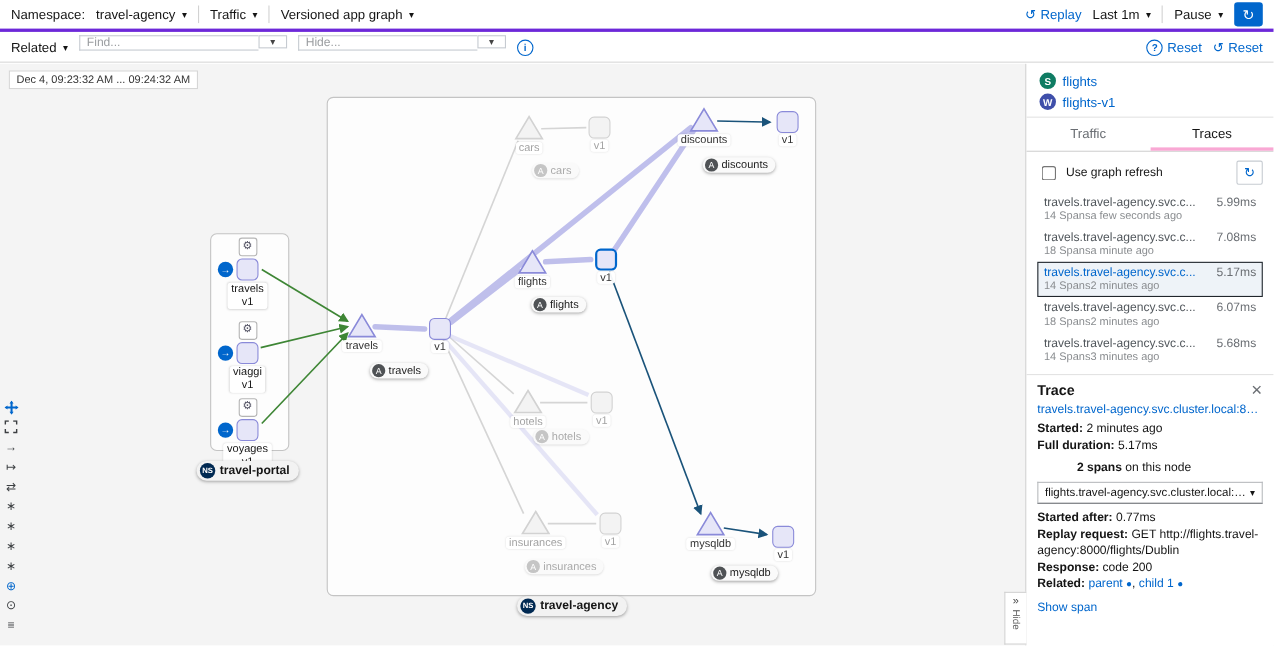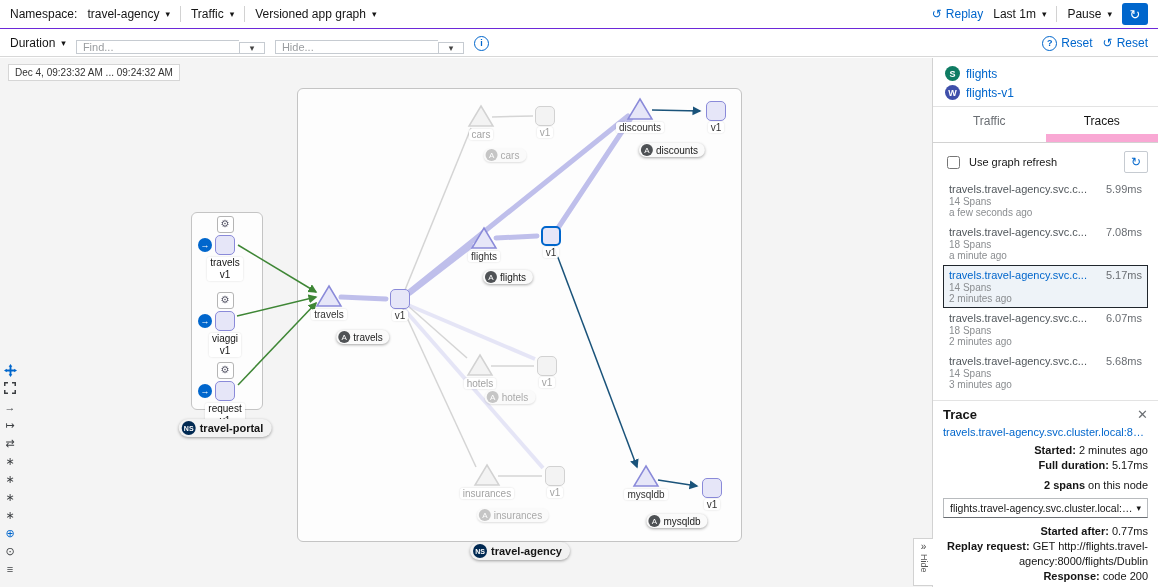--- a/index.html
+++ b/index.html
@@ -1,27 +1,27 @@
 <!DOCTYPE html>
 <html><head>
 <meta charset="utf-8">
 <style>
   html,body{margin:0;padding:0;background:#fff;}
   #app{position:relative;width:1158px;height:587px;font-family:"Liberation Sans",sans-serif;font-size:12px;color:#151515;background:#fff;overflow:hidden;}
   .blue{color:#0066cc;text-decoration:none;cursor:pointer;}
   b{font-weight:bold;}
   
-  .topbar{position:absolute;top:0;left:0;width:100%;height:29px;box-sizing:border-box;display:flex;align-items:center;gap:10px;padding:0 10px;background:#fff;border-bottom:1px solid #6d28d9;z-index:40;}
+  .topbar{position:absolute;top:0;left:0;width:100%;height:29px;box-sizing:border-box;display:flex;align-items:center;gap:10px;padding:0 10px;background:#fff;border-bottom:3px solid #6d28d9;z-index:40;}
   .toolbar2{position:absolute;top:30px;left:0;width:100%;height:27px;box-sizing:border-box;display:flex;align-items:center;gap:10px;padding:0 10px;background:#fff;border-bottom:1px solid #d8d8d8;z-index:40;}
   .plainsel{display:inline-flex;align-items:center;gap:6px;cursor:pointer;white-space:nowrap;}
   .caret{font-size:9px;color:#151515;}
   .vsep{width:1px;height:16px;background:#d2d2d2;}
   .spacer{flex:1;}
   .refresh-btn{width:26px;height:22px;background:#0066cc;color:#fff;border:none;border-radius:3px;font-size:13px;cursor:pointer;display:flex;align-items:center;justify-content:center;}
-  .inputgrp{display:flex;align-items:flex-end;height:22px;}
+  .inputgrp{display:flex;align-items:flex-start;height:22px;}
   .inputgrp input{width:150px;border:1px solid #c6cbd1;border-right:none;padding:0 6px;font-size:11px;font-family:"Liberation Sans",sans-serif;color:#151515;outline:none;}
   .inputgrp input::placeholder{color:#9a9da0;}
   .inputgrp .dropbtn{width:24px;border:1px solid #c6cbd1;background:#fff;display:flex;align-items:center;justify-content:center;font-size:9px;cursor:pointer;color:#444;}
   .circ-i{display:inline-flex;width:13px;height:13px;border-radius:50%;border:1.5px solid #0066cc;color:#0066cc;font-size:9px;align-items:center;justify-content:center;font-weight:bold;cursor:pointer;}
   .iconlink{display:inline-flex;align-items:center;gap:4px;font-size:12px;}
   
   .graph{position:absolute;top:58px;left:0;width:932px;height:529px;background:#f4f4f4;overflow:hidden;z-index:1;}
   .timebox{position:absolute;left:8px;top:6px;background:#fff;border:1px solid #d6d6d6;padding:2px 6px;font-size:10px;color:#333;z-index:8;}
   .group-box{position:absolute;border:1px solid #c4c4c4;border-radius:6px;background:#fdfdfd;z-index:1;}
   .edges{position:absolute;top:0;left:0;z-index:3;}
@@ -50,37 +50,37 @@
   .side-tools .tbtn.bl{color:#0066cc;}
   
   .panel{position:absolute;top:58px;left:932px;width:226px;height:529px;box-sizing:border-box;background:#fff;border-left:1px solid #d2d2d2;z-index:30;font-size:11px;overflow:hidden;}
   .phead{padding:8px 12px 6px;border-bottom:1px solid #e3e3e3;}
   .phead .row{display:flex;align-items:center;gap:6px;margin-bottom:4px;font-size:12px;}
   .bcircle{display:inline-flex;width:15px;height:15px;border-radius:50%;color:#fff;font-size:9px;align-items:center;justify-content:center;font-weight:bold;}
   .bsvc{background:#0f7c63;}
   .bwrk{background:#3f4faa;}
   .ptabs{display:flex;border-bottom:1px solid #d2d2d2;}
   .ptab{flex:1;text-align:center;padding:7px 0 6px;font-size:12px;color:#6a6e73;cursor:pointer;border-bottom:2px solid transparent;}
-  .ptab.active{color:#151515;border-bottom:8px solid #f9a8d4;}
+  .ptab.active{color:#151515;border-bottom:3px solid #f9a8d4;}
   .pbody{padding:8px 10px;}
   .refreshrow{display:flex;align-items:center;gap:6px;margin-bottom:6px;}
   .refreshrow .rbtn{margin-left:auto;width:24px;height:22px;border:1px solid #c6cbd1;background:#fff;color:#0066cc;font-size:12px;border-radius:2px;cursor:pointer;}
   .trow{padding:3px 5px;cursor:pointer;border:1.5px solid transparent;}
   .trow .l1{display:flex;justify-content:space-between;gap:6px;}
   .trow .tname{color:#51575c;white-space:nowrap;overflow:hidden;text-overflow:ellipsis;}
   .trow .tdur{color:#6a6e73;}
-  .trow .l2{display:flex;justify-content:flex-start;color:#8a8d90;font-size:10px;margin-top:1px;flex-direction:column;}
+  .trow .l2{display:flex;justify-content:flex-start;color:#8a8d90;font-size:10px;margin-top:1px;}
   .trow.selected{border:1.5px solid #20262c;background:#eef3f8;}
   .trow.selected .tname{color:#0066cc;}
   .tdivider{height:1px;background:#e3e3e3;margin:6px -10px;}
   .tracehead{display:flex;align-items:center;margin:2px 0 4px;}
   .tracehead .tt{font-size:13px;font-weight:bold;}
   .tracehead .x{margin-left:auto;color:#6a6e73;cursor:pointer;font-size:13px;}
   .tlink{display:block;color:#0066cc;white-space:nowrap;overflow:hidden;text-overflow:ellipsis;margin-bottom:5px;cursor:pointer;}
-  .kv{line-height:15px;text-align:right;}
+  .kv{line-height:15px;}
   .nodesel{display:flex;align-items:center;gap:4px;border:1px solid #b8bbbe;border-bottom-color:#6a6e73;padding:3px 6px;margin:5px 0 6px;cursor:pointer;}
   .nodesel .txt{flex:1;white-space:nowrap;overflow:hidden;text-overflow:ellipsis;font-size:10.5px;}
   .bluedot{color:#0066cc;font-size:9px;}
   .linkline{margin-top:6px;}
   .hide-tab{position:absolute;left:913px;top:538px;width:19px;height:44px;background:#fff;border:1px solid #d2d2d2;border-right:none;display:flex;flex-direction:column;align-items:center;padding-top:2px;gap:2px;cursor:pointer;z-index:31;}
   .hide-tab .chev{font-size:10px;color:#444;}
   .hide-tab .vtext{writing-mode:vertical-rl;font-size:9px;color:#555;}
 </style>
 </head>
 <body>
@@ -117,21 +117,21 @@
         <span>Pause</span>
         <span class="caret">▾</span>
       </span>
     <button class="refresh-btn">
         <span>↻</span>
       </button>
   </div>
 
   <div class="toolbar2">
     <span class="plainsel">
-        <span>Duration</span>
+        <span>Related</span>
         <span class="caret">▾</span>
       </span>
     <span class="inputgrp">
       <input placeholder="Find..." style="">
       <span class="dropbtn">
           <span>▾</span>
         </span>
     </span>
     <span class="inputgrp">
       <input placeholder="Hide..." style="">
@@ -224,21 +224,21 @@
           <span>v1</span>
         </div>
     </div>
     <div class="pnode" style="left:195px;top:304px;">
       <div class="ptool">⚙</div>
       <div class="prow">
           <span class="pdot">→</span>
           <div class="sq"></div>
         </div>
       <div class="plabel">
-          <span>request</span>
+          <span>voyages</span>
           <span>v1</span>
         </div>
     </div>
 
     <div class="gnode faded" style="left:449px;top:46px;">
       <svg class="tri" width="28" height="24" viewBox="0 0 28 24">
           <polygon points="14,2 26,22 2,22"></polygon>
         </svg>
       <div class="nlabel">cars</div>
     </div>
@@ -446,21 +446,21 @@
 
       <div class="tdivider"></div>
 
       <div class="tracehead">
         <span class="tt">Trace</span>
         <span class="x">✕</span>
       </div>
       <a class="tlink">travels.travel-agency.svc.cluster.local:8000/* 8...</a>
       <div class="kv"><b>Started:</b> <span>2 minutes ago</span></div>
       <div class="kv"><b>Full duration:</b> <span>5.17ms</span></div>
-      <div class="kv" style="margin-top:5px;"><b>2 spans</b> <span>on this node</span></div>
+      <div class="kv" style="margin-top:5px;margin-left:36px;"><b>2 spans</b> <span>on this node</span></div>
       <div class="nodesel">
         <span class="txt">flights.travel-agency.svc.cluster.local:80...</span>
         <span class="caret">▾</span>
       </div>
       <div class="kv"><b>Started after:</b> <span>0.77ms</span></div>
       <div class="kv"><b>Replay request:</b> <span>GET http://flights.travel-agency:8000/flights/Dublin</span></div>
       <div class="kv"><b>Response:</b> <span>code 200</span></div>
       <div class="kv"><b>Related:</b>
         <a class="blue">parent</a> <span class="bluedot">●</span>,
         <a class="blue">child 1</a> <span class="bluedot">●</span>

